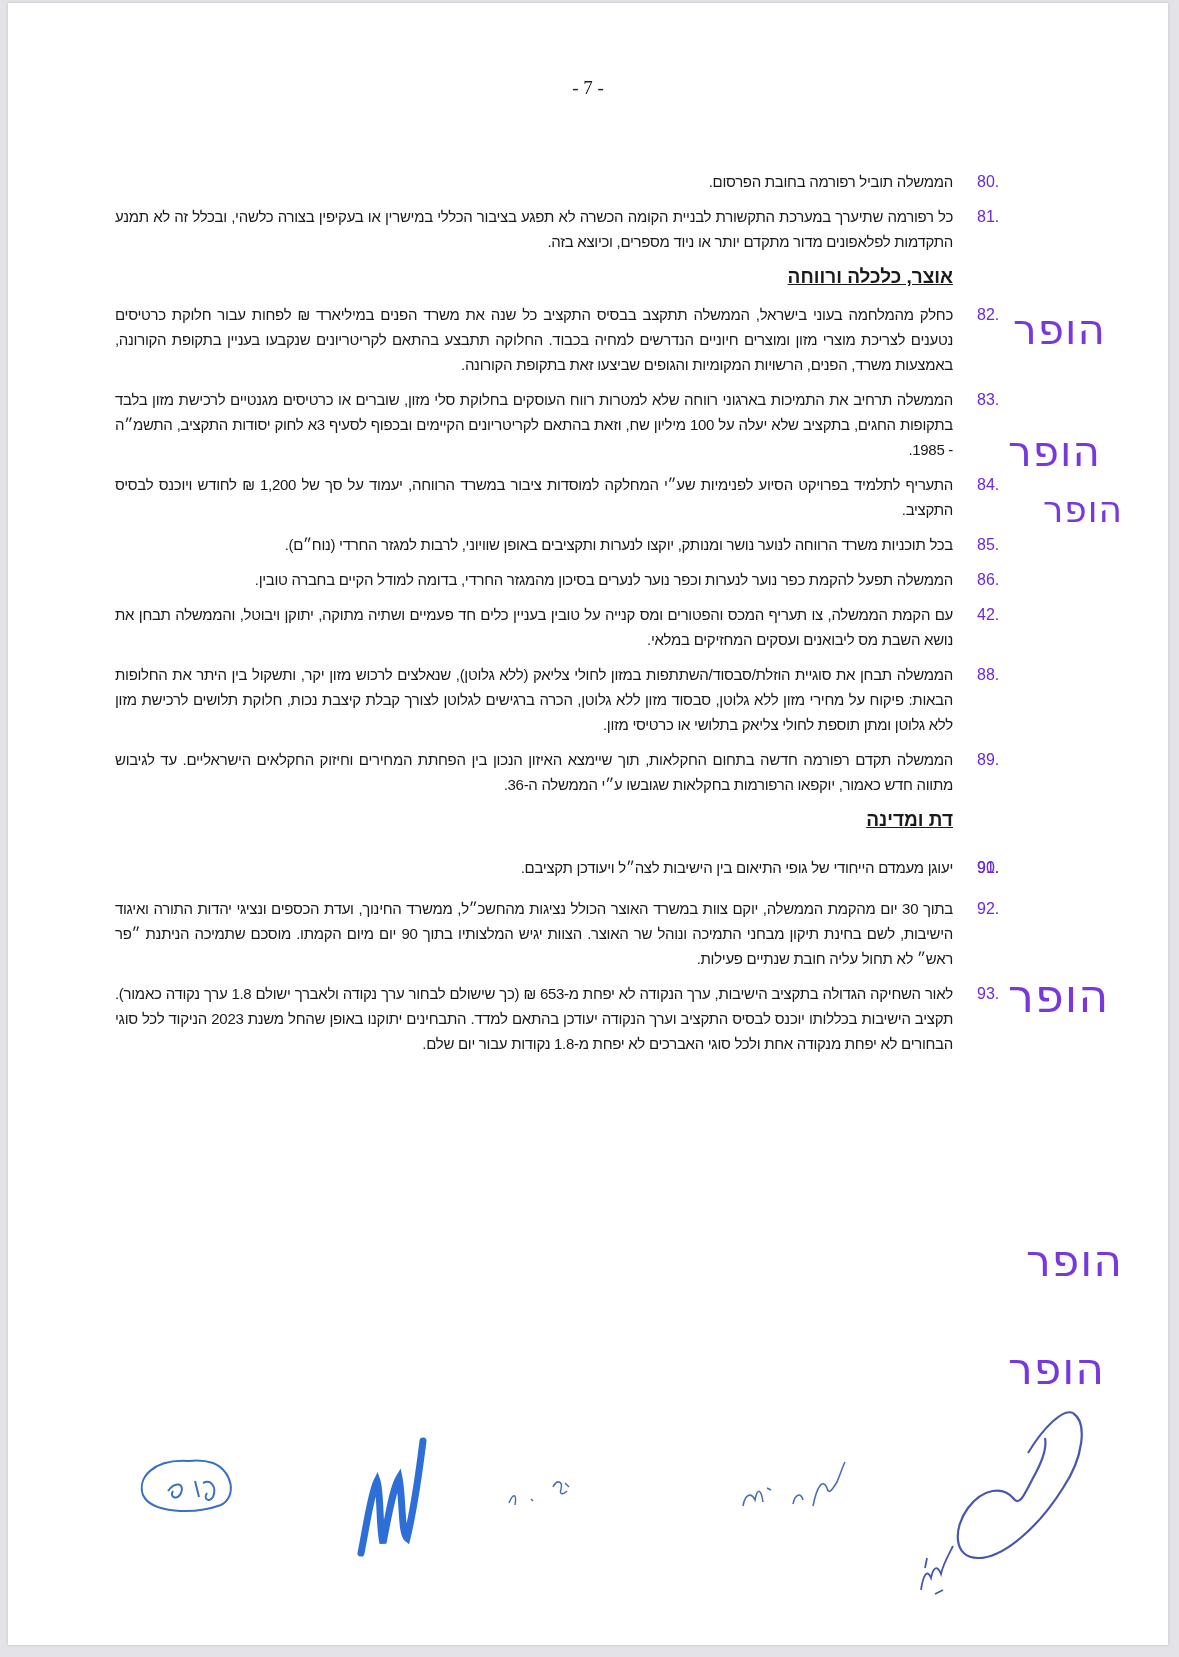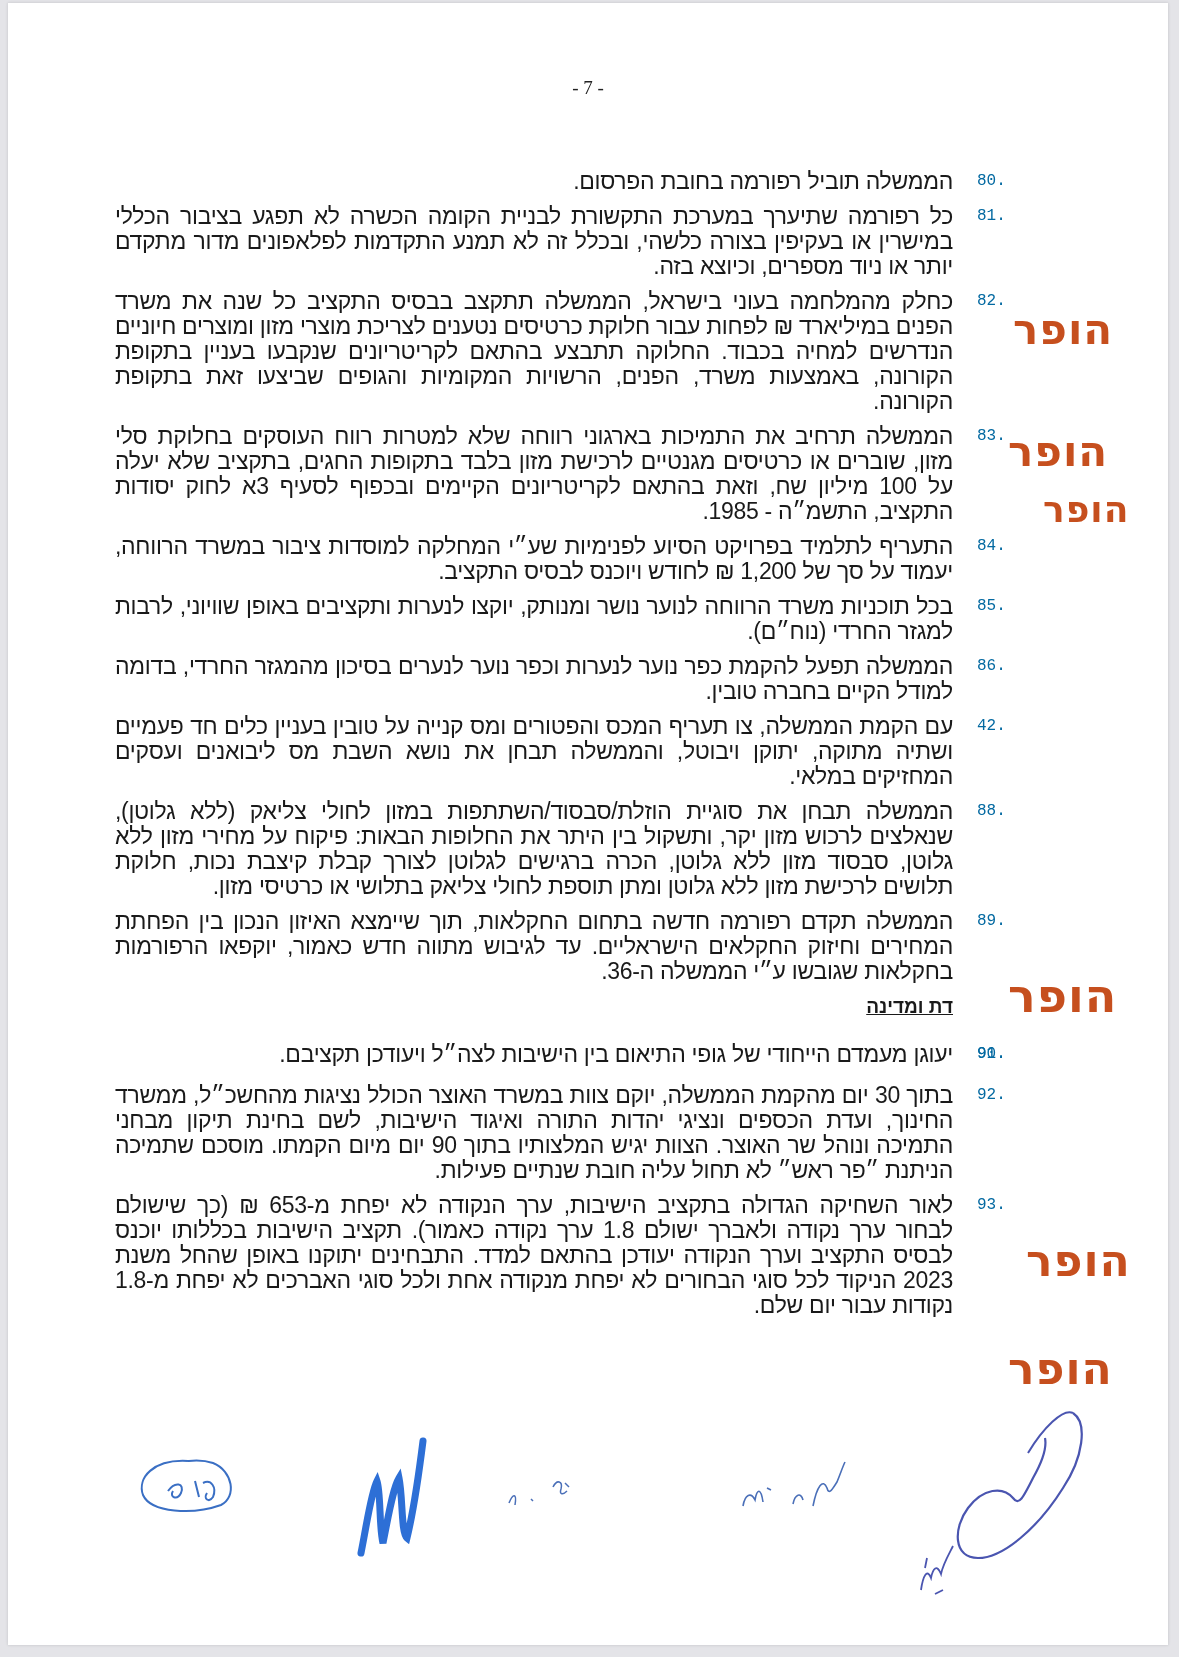--- a/index.html
+++ b/index.html
@@ -19,45 +19,45 @@
       font-family: "Liberation Serif", serif; font-size: 19px; color: #222;
     }
     .content {
       position: absolute; left: 99px; top: 166px; width: 910px;
       direction: rtl;
       color: #1a1a1a;
     }
     .para {
       position: relative;
       font-family: "Liberation Sans Narrow", "Liberation Sans", sans-serif;
-      font-size: 23px; line-height: 25px;
+      font-size: 15px; line-height: 25px;
       text-align: justify; text-align-last: right;
       padding-right: 0; margin-right: 0;
       width: 838px; margin-left: 0;
       margin-bottom: 10px;
       letter-spacing: -0.3px;
     }
     .para-wrap { position: relative; padding-right: 64px; }
     .num {
       position: absolute; right: 0; top: 0; width: 40px;
       direction: ltr; text-align: left;
-      font-family: Liberation Mono, monospace; font-size: 16px; line-height: 25px;
-      color: #0369a1;
+      font-family: Liberation Sans, sans-serif; font-size: 16px; line-height: 25px;
+      color: #6d28d9;
     }
     .heading {
       font-family: "Liberation Sans", sans-serif;
       font-weight: bold; text-decoration: underline;
       font-size: 19px; line-height: 26px;
       padding-right: 64px;
       margin: 8px 0 12px 0;
     }
     .stamp {
       position: absolute; direction: rtl;
-      font-family: "DejaVu Sans", sans-serif; font-weight: bold;
-      color: #c2410c; font-size: 40px; letter-spacing: 1px;
+      font-family: "DejaVu Sans", sans-serif; font-weight: normal;
+      color: #6d28d9; font-size: 40px; letter-spacing: 1px;
       opacity: 0.92;
     }
     .sig { position: absolute; }
   </style>
 </head>
 <body>
 
 <div class="paper">
   <div class="page-number">- 7 -</div>
 
@@ -66,20 +66,21 @@
     <div class="para-wrap" style="margin-bottom:7px;">
       <span class="num">80.</span>
       <div class="para">הממשלה תוביל רפורמה בחובת הפרסום.</div>
     </div>
 
     <div class="para-wrap">
       <span class="num">81.</span>
       <div class="para">כל רפורמה שתיערך במערכת התקשורת לבניית הקומה הכשרה לא תפגע בציבור הכללי במישרין או בעקיפין בצורה כלשהי, ובכלל זה לא תמנע התקדמות לפלאפונים מדור מתקדם יותר או ניוד מספרים, וכיוצא בזה.</div>
     </div>
 
+    <div class="heading">אוצר, כלכלה ורווחה</div>
 
     <div class="para-wrap">
       <span class="num">82.</span>
       <div class="para">כחלק מהמלחמה בעוני בישראל, הממשלה תתקצב בבסיס התקציב כל שנה את משרד הפנים במיליארד ₪ לפחות עבור חלוקת כרטיסים נטענים לצריכת מוצרי מזון ומוצרים חיוניים הנדרשים למחיה בכבוד. החלוקה תתבצע בהתאם לקריטריונים שנקבעו בעניין בתקופת הקורונה, באמצעות משרד, הפנים, הרשויות המקומיות והגופים שביצעו זאת בתקופת הקורונה.</div>
     </div>
 
     <div class="para-wrap">
       <span class="num">83.</span>
       <div class="para">הממשלה תרחיב את התמיכות בארגוני רווחה שלא למטרות רווח העוסקים בחלוקת סלי מזון, שוברים או כרטיסים מגנטיים לרכישת מזון בלבד בתקופות החגים, בתקציב שלא יעלה על 100 מיליון שח, וזאת בהתאם לקריטריונים הקיימים ובכפוף לסעיף 3א לחוק יסודות התקציב, התשמ״ה - 1985.</div>
     </div>

